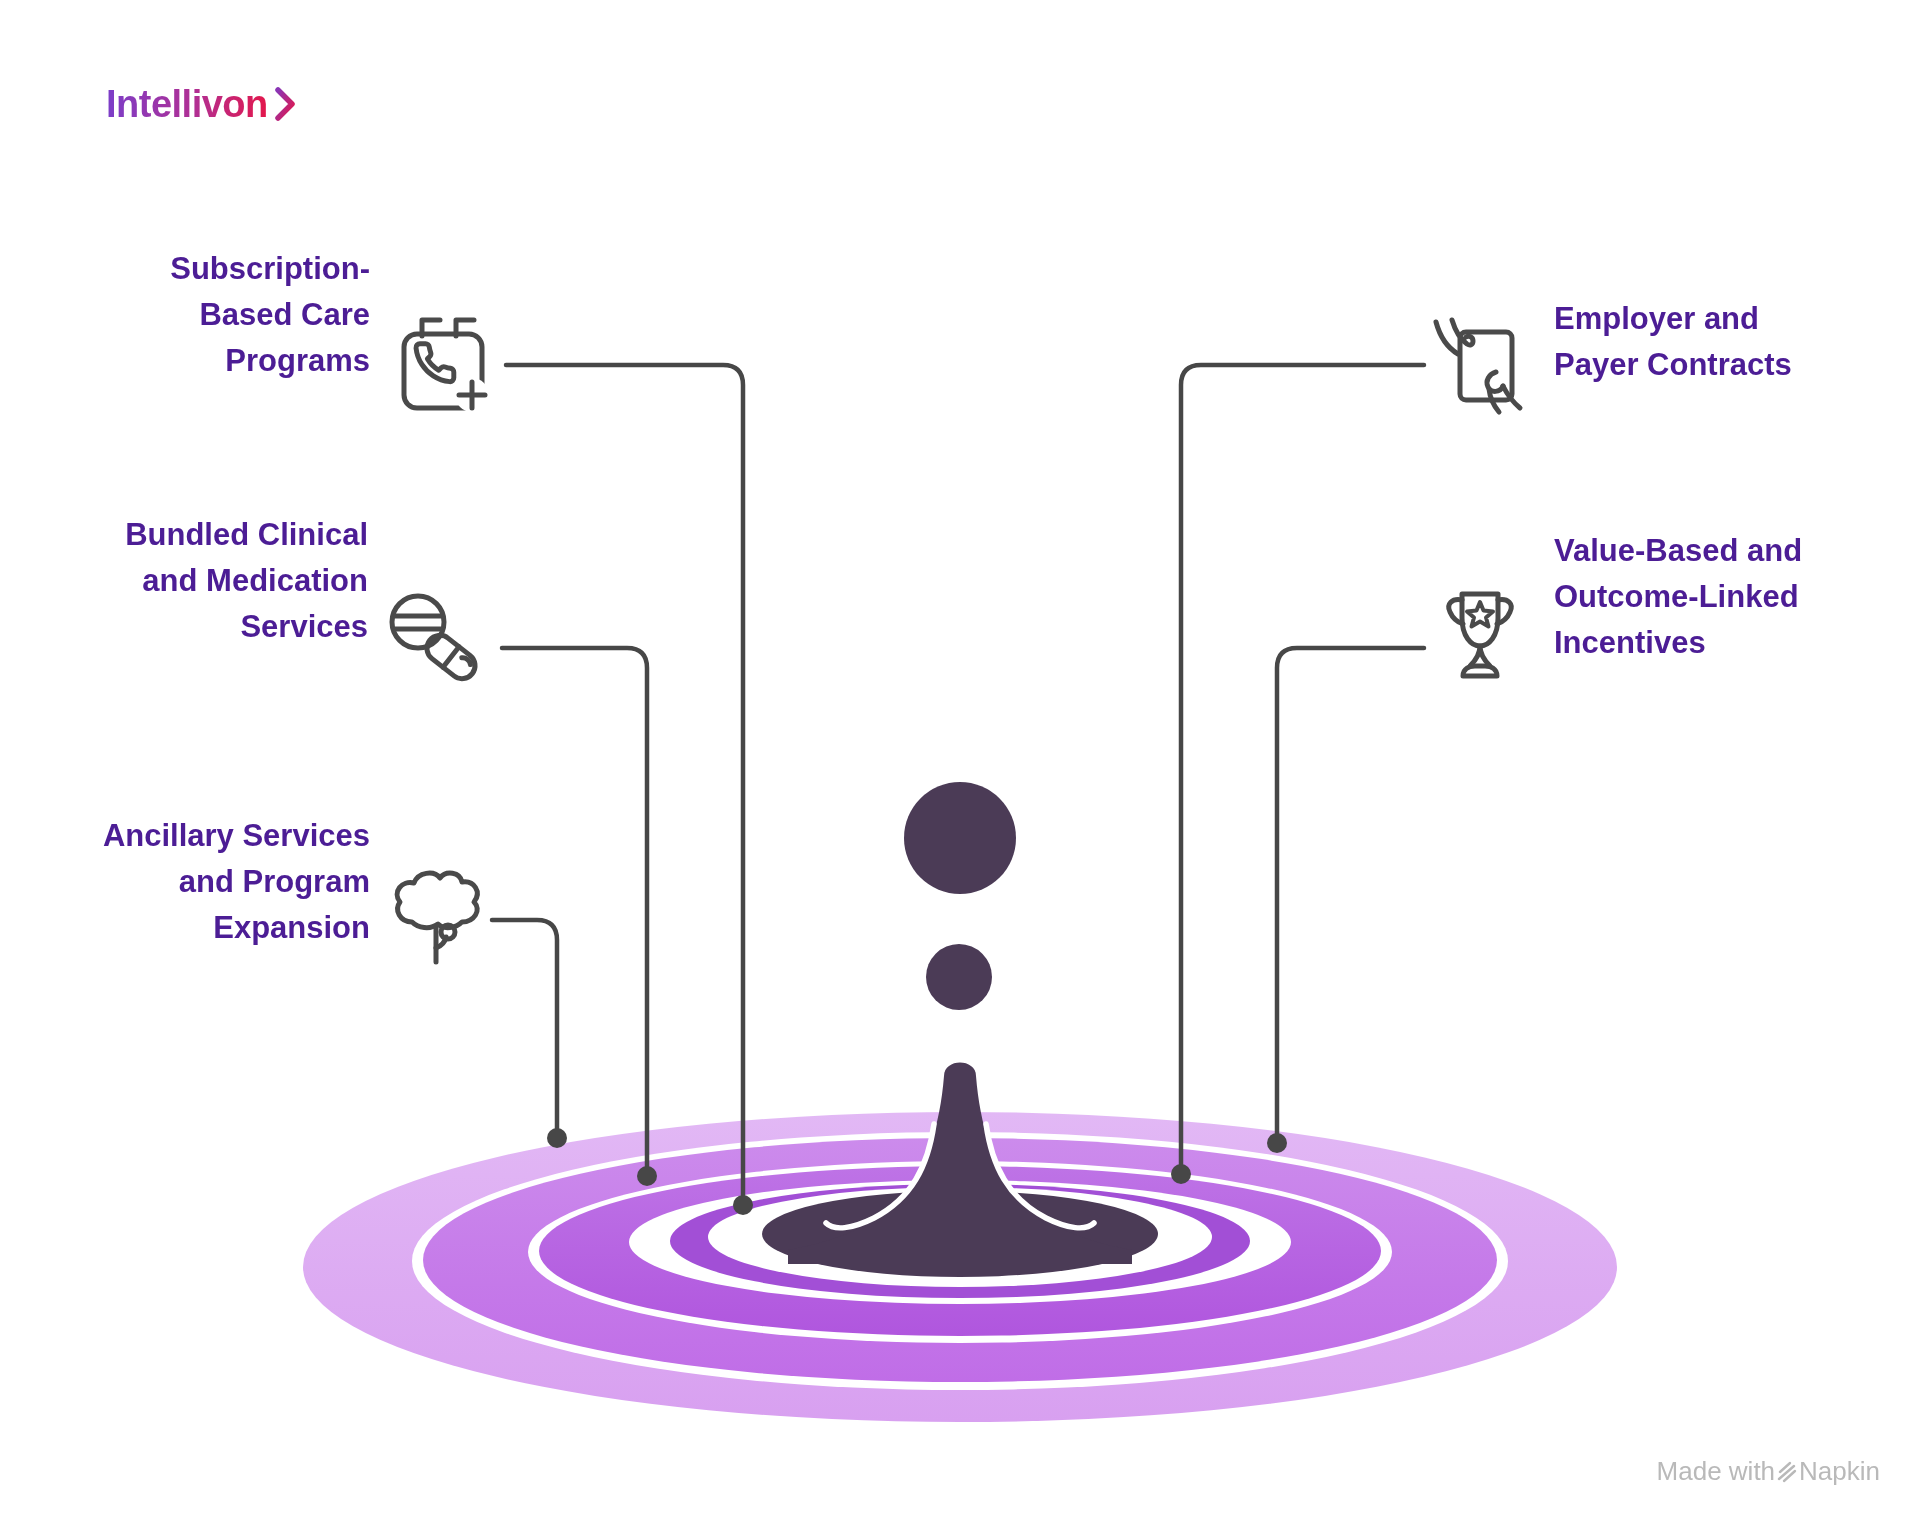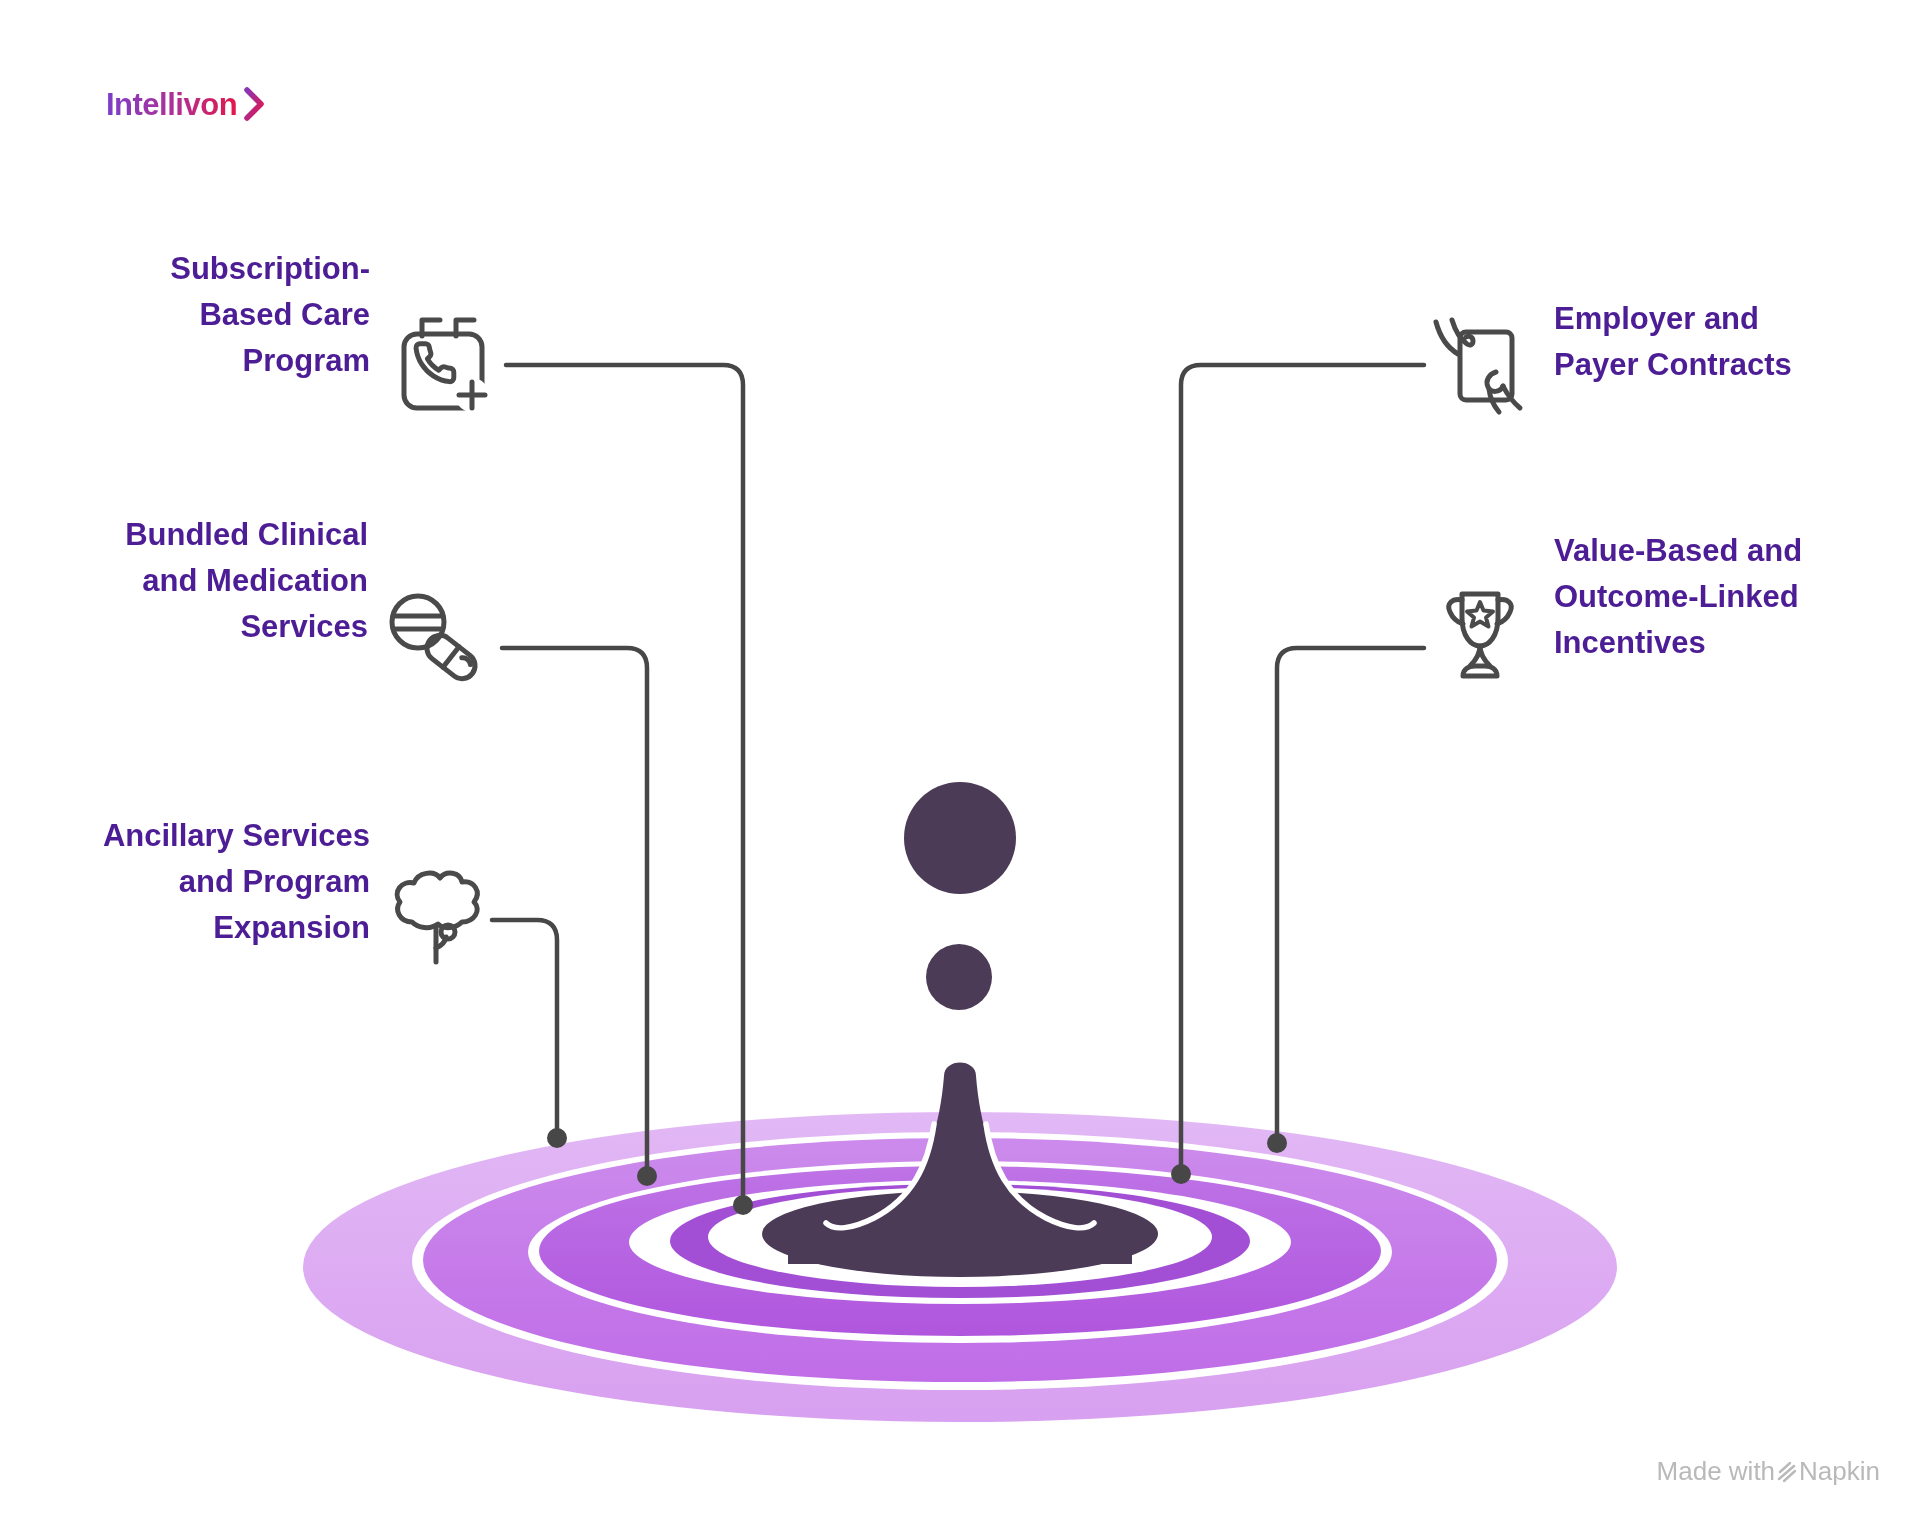--- a/index.html
+++ b/index.html
@@ -4,21 +4,21 @@
 <style>
   html,body{margin:0;padding:0;background:#ffffff;}
   #canvas{
     position:relative;width:1920px;height:1521px;background:#ffffff;overflow:hidden;
     font-family:"Liberation Sans",sans-serif;
   }
   .scene{position:absolute;left:0;top:0;}
   
   .logo{position:absolute;left:106px;top:84px;display:flex;align-items:center;gap:4px;}
   .logo-text{
-    font-weight:700;font-size:31px;line-height:1;letter-spacing:-0.5px;
+    font-weight:700;font-size:38px;line-height:1;letter-spacing:-0.5px;
     background:linear-gradient(90deg,#7B3EC9 0%,#B12F93 55%,#E3174B 100%);
     -webkit-background-clip:text;background-clip:text;color:transparent;
   }
   
   .label{position:absolute;font-weight:700;font-size:31px;line-height:46px;color:#4c1d95;}
   .label.left-side{text-align:right;}
   .label.right-side{text-align:left;}
   .icon-box{position:absolute;}
   .icon-box svg{display:block;}
   .line-art{stroke:#4A4A4A;stroke-width:5;fill:none;stroke-linecap:round;stroke-linejoin:round;}
@@ -100,21 +100,21 @@
             <stop offset="1" stop-color="#E3174B"></stop>
         </linearGradient>
       </defs>
       <path d="M6 6 L20 20 L6 34" stroke="url(#gradChev)" stroke-width="5.5" fill="none" stroke-linecap="round" stroke-linejoin="round"></path>
     </svg>
   </div>
 
   <div class="label left-side" style="left:60px;top:246px;width:310px;">
     <div>Subscription-</div>
     <div>Based Care</div>
-    <div>Program</div>
+    <div>Programs</div>
   </div>
 
   <div class="label left-side" style="left:58px;top:512px;width:310px;">
     <div>Bundled Clinical</div>
     <div>and Medication</div>
     <div>Services</div>
   </div>
 
   <div class="label left-side" style="left:56px;top:813px;width:314px;">
     <div>Ancillary Services</div>

